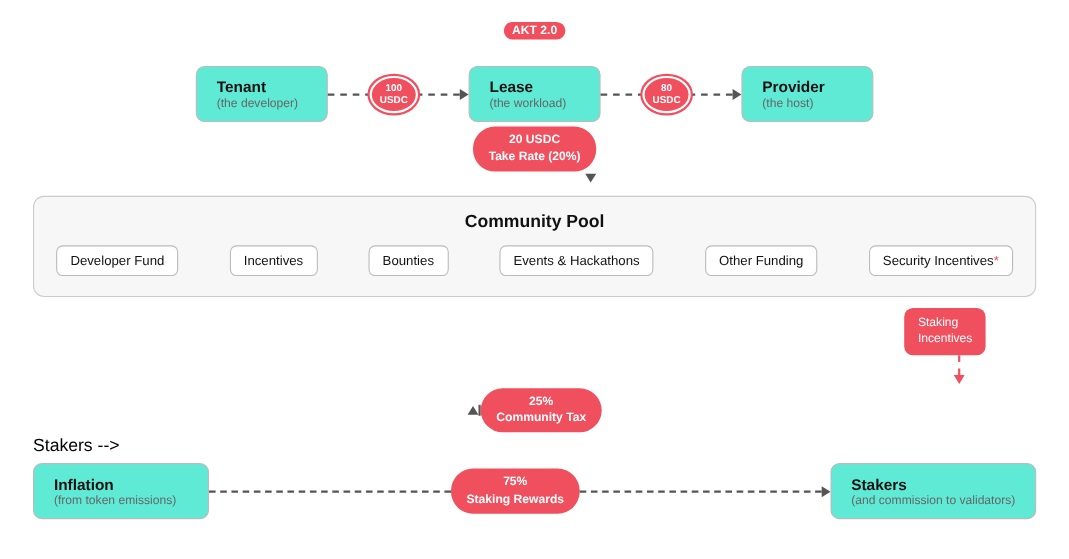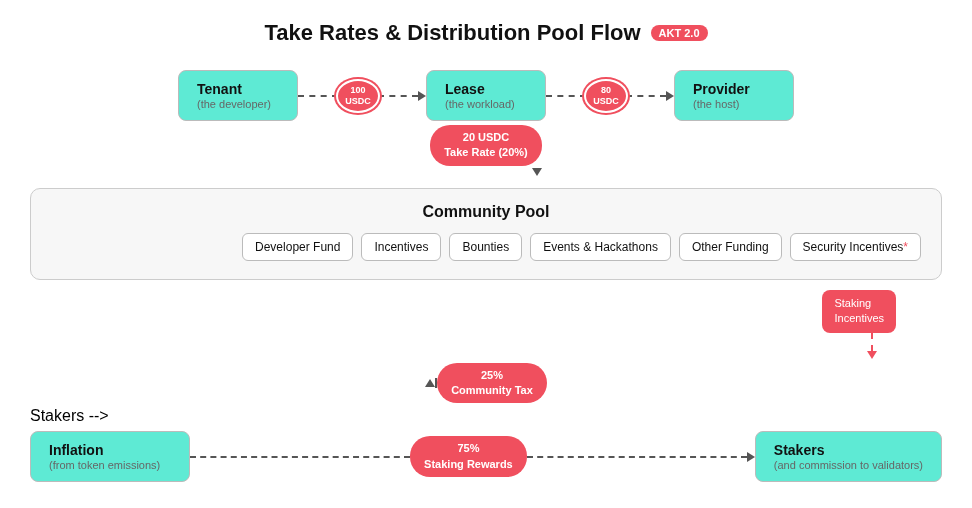--- a/index.html
+++ b/index.html
@@ -125,21 +125,21 @@
     .community-title {
       font-size: 16px;
       font-weight: 700;
       text-align: center;
       color: #111;
       margin-bottom: 12px;
     }
     .community-items {
       display: flex;
       gap: 8px;
-      justify-content: flex-end;
+      justify-content: space-between;
       flex-wrap: wrap;
     }
     .community-item {
       border: 1.5px solid #bbb;
       border-radius: 6px;
       background: #fff;
       padding: 6px 12px;
       font-size: 12px;
       font-weight: 500;
       color: #111;
@@ -209,21 +209,20 @@
     }
     .bottom-stakers {
       min-width: 160px;
       text-align: left;
     }
   </style>
 </head>
 <body>
 
 <div class="title-row">
-  <span class="main-title">Take Rates &amp; Distribution Pool Flow</span>
   <span class="akt-badge">AKT 2.0</span>
 </div>
 
 <div class="top-row-full">
   <div class="box">
     <div class="box-title">Tenant</div>
     <div class="box-sub">(the developer)</div>
   </div>
 
   <div class="arrow-line">

